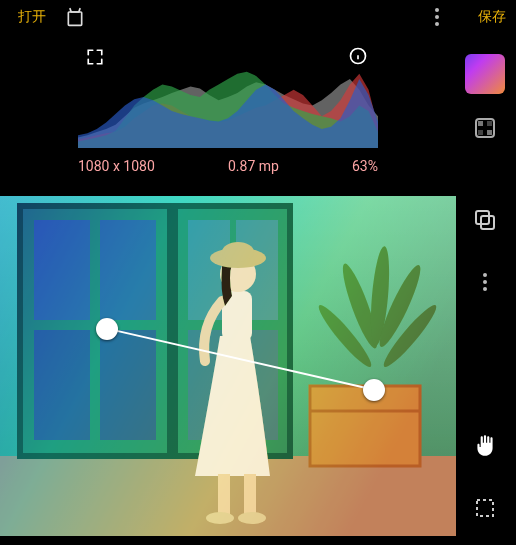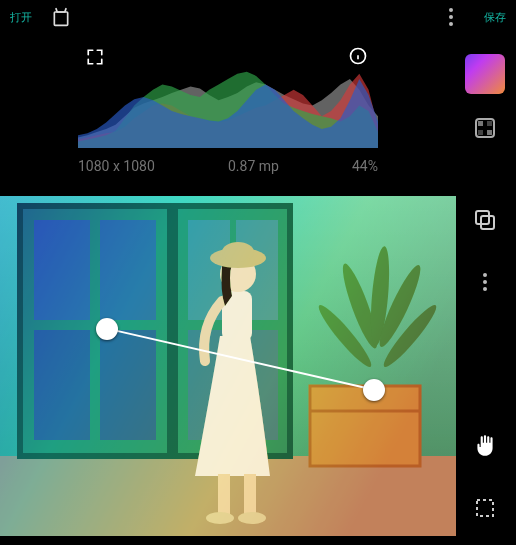--- a/index.html
+++ b/index.html
@@ -2,26 +2,26 @@
 <html><head>
 <meta charset="utf-8">
 <style>
   * { margin: 0; padding: 0; box-sizing: border-box; }
   html, body { width: 516px; height: 545px; background: #000; font-family: -apple-system, "Segoe UI", Roboto, sans-serif; color: #fff; overflow: hidden; }
   .topbar { height: 34px; display: flex; align-items: center; padding: 0 8px; }
   .topbar .left { display: flex; align-items: center; gap: 14px; }
   .topbar .spacer { flex: 1; }
   .topbar .right { display: flex; align-items: center; gap: 18px; }
   .icon-btn { width: 26px; height: 26px; display: flex; align-items: center; justify-content: center; cursor: pointer; }
-  .txt-btn { font-size: 11px; color: #14b8a6; cursor: pointer; padding: 4px 2px; }
+  .txt-btn { font-size: 14px; color: #eab308; cursor: pointer; padding: 4px 2px; margin-left: 8px; }
   .hist-area { position: relative; height: 150px; padding: 8px 14px 0 14px; }
   .hist-box { position: relative; width: 300px; height: 106px; margin-left: 64px; }
   .expand-icon { position: absolute; top: 6px; left: 8px; z-index: 5; cursor: pointer; }
   .info-circle { position: absolute; top: 4px; right: 10px; z-index: 5; cursor: pointer; }
-  .hist-stats { display: flex; justify-content: space-between; width: 300px; margin-left: 64px; margin-top: 10px; font-size: 14px; color: #737373; }
+  .hist-stats { display: flex; justify-content: space-between; width: 300px; margin-left: 64px; margin-top: 10px; font-size: 14px; color: #fca5a5; }
   .right-rail { position: absolute; top: 54px; right: 8px; width: 46px; display: flex; flex-direction: column; align-items: center; gap: 18px; }
   .swatch { width: 40px; height: 40px; border-radius: 6px; background: linear-gradient(135deg, #7a3cf0 0%, #c03cf0 30%, #f08a3c 100%); cursor: pointer; }
   .rail-btn { width: 32px; height: 32px; display: flex; align-items: center; justify-content: center; cursor: pointer; }
   .canvas-wrap { position: absolute; left: 0; top: 196px; width: 456px; height: 340px; background: #111; }
   .canvas-wrap .photo { position: absolute; inset: 0; }
   .side-rail-2 { position: absolute; top: 196px; right: 8px; width: 46px; height: 340px; display: flex; flex-direction: column; align-items: center; justify-content: space-between; padding: 8px 0 12px 0; }
   .side-rail-2 .group-top { display: flex; flex-direction: column; align-items: center; gap: 30px; }
   .side-rail-2 .group-bot { display: flex; flex-direction: column; align-items: center; gap: 30px; }
   .handle { position: absolute; width: 22px; height: 22px; border-radius: 50%; background: #fff; box-shadow: 0 1px 3px rgba(0,0,0,.6); cursor: grab; }
   .handle-line { stroke: #fff; stroke-width: 2; }
@@ -71,21 +71,21 @@
     <svg id="hist-svg" width="300" height="106" viewBox="0 0 300 106" preserveAspectRatio="none">
         <path d="M 0 106 L 0.0 95.4 L 9.4 93.3 L 18.8 90.1 L 28.1 86.9 L 37.5 82.7 L 46.9 74.2 L 56.3 65.7 L 65.6 61.5 L 75.0 58.3 L 84.4 55.1 L 93.8 50.9 L 103.1 47.7 L 112.5 44.5 L 121.9 46.6 L 131.3 53.0 L 140.6 58.3 L 150.0 55.1 L 159.4 50.9 L 168.8 44.5 L 178.1 40.3 L 187.5 42.4 L 196.9 47.7 L 206.3 53.0 L 215.6 57.2 L 225.0 61.5 L 234.4 63.6 L 243.8 58.3 L 253.1 50.9 L 262.5 42.4 L 271.9 37.1 L 281.3 47.7 L 290.6 63.6 L 300.0 74.2 L 300 106 Z" fill="#b3b3b3" fill-opacity="0.55"></path>
         <path d="M 0 106 L 0.0 97.5 L 9.4 95.4 L 18.8 93.3 L 28.1 91.2 L 37.5 90.1 L 46.9 84.8 L 56.3 76.3 L 65.6 70.0 L 75.0 63.6 L 84.4 61.5 L 93.8 63.6 L 103.1 68.9 L 112.5 74.2 L 121.9 76.3 L 131.3 79.5 L 140.6 80.6 L 150.0 78.4 L 159.4 74.2 L 168.8 70.0 L 178.1 65.7 L 187.5 63.6 L 196.9 58.3 L 206.3 53.0 L 215.6 47.7 L 225.0 53.0 L 234.4 63.6 L 243.8 74.2 L 253.1 68.9 L 262.5 58.3 L 271.9 42.4 L 281.3 31.8 L 290.6 47.7 L 300.0 84.8 L 300 106 Z" fill="#d53a3a" fill-opacity="0.65"></path>
         <path d="M 0 106 L 0.0 99.6 L 9.4 97.5 L 18.8 95.4 L 28.1 93.3 L 37.5 89.0 L 46.9 76.3 L 56.3 63.6 L 65.6 55.1 L 75.0 47.7 L 84.4 42.4 L 93.8 44.5 L 103.1 48.8 L 112.5 53.0 L 121.9 55.1 L 131.3 47.7 L 140.6 42.4 L 150.0 37.1 L 159.4 31.8 L 168.8 29.7 L 178.1 33.9 L 187.5 42.4 L 196.9 53.0 L 206.3 61.5 L 215.6 65.7 L 225.0 68.9 L 234.4 72.1 L 243.8 74.2 L 253.1 76.3 L 262.5 79.5 L 271.9 74.2 L 281.3 63.6 L 290.6 68.9 L 300.0 90.1 L 300 106 Z" fill="#2fa84a" fill-opacity="0.65"></path>
         <path d="M 0 106 L 0.0 93.3 L 9.4 91.2 L 18.8 86.9 L 28.1 80.6 L 37.5 72.1 L 46.9 63.6 L 56.3 57.2 L 65.6 55.1 L 75.0 58.3 L 84.4 63.6 L 93.8 68.9 L 103.1 72.1 L 112.5 74.2 L 121.9 76.3 L 131.3 78.4 L 140.6 79.5 L 150.0 76.3 L 159.4 68.9 L 168.8 58.3 L 178.1 47.7 L 187.5 42.4 L 196.9 47.7 L 206.3 58.3 L 215.6 68.9 L 225.0 76.3 L 234.4 82.7 L 243.8 86.9 L 253.1 84.8 L 262.5 76.3 L 271.9 58.3 L 281.3 37.1 L 290.6 53.0 L 300.0 79.5 L 300 106 Z" fill="#2a5cc9" fill-opacity="0.65"></path>
       </svg>
   </div>
   <div class="hist-stats">
     <span>1080 x 1080</span>
     <span>0.87 mp</span>
-    <span>44%</span>
+    <span>63%</span>
   </div>
 </div>
 
 <div class="right-rail">
   <div class="swatch"></div>
   <div class="rail-btn">
     <svg width="24" height="24" viewBox="0 0 24 24">
         <rect x="3" y="3" width="18" height="18" rx="3" fill="none" stroke="#aaa" stroke-width="2"></rect>
         <rect x="5" y="5" width="5" height="5" fill="#777"></rect>
         <rect x="14" y="5" width="5" height="5" fill="#444"></rect>

